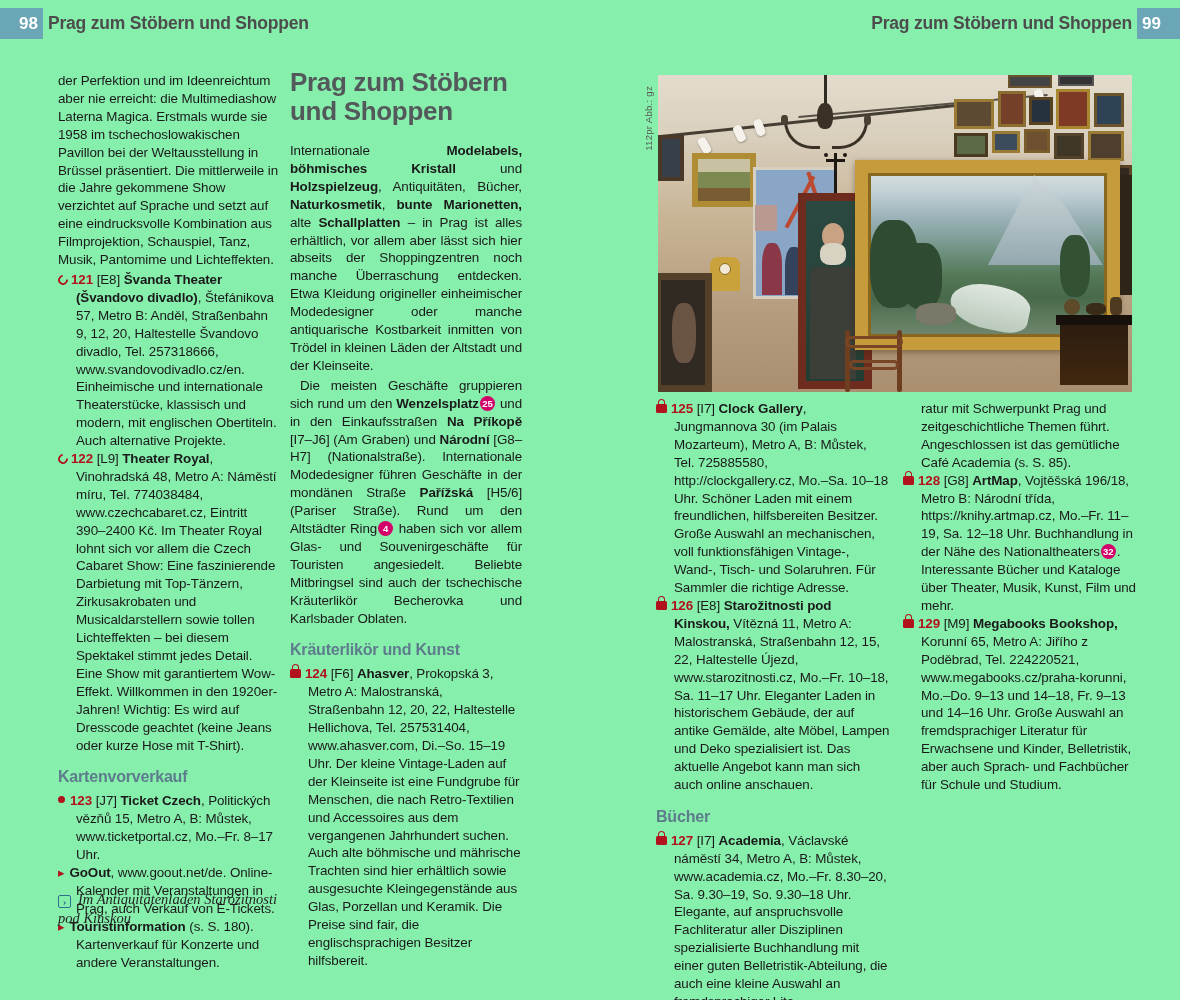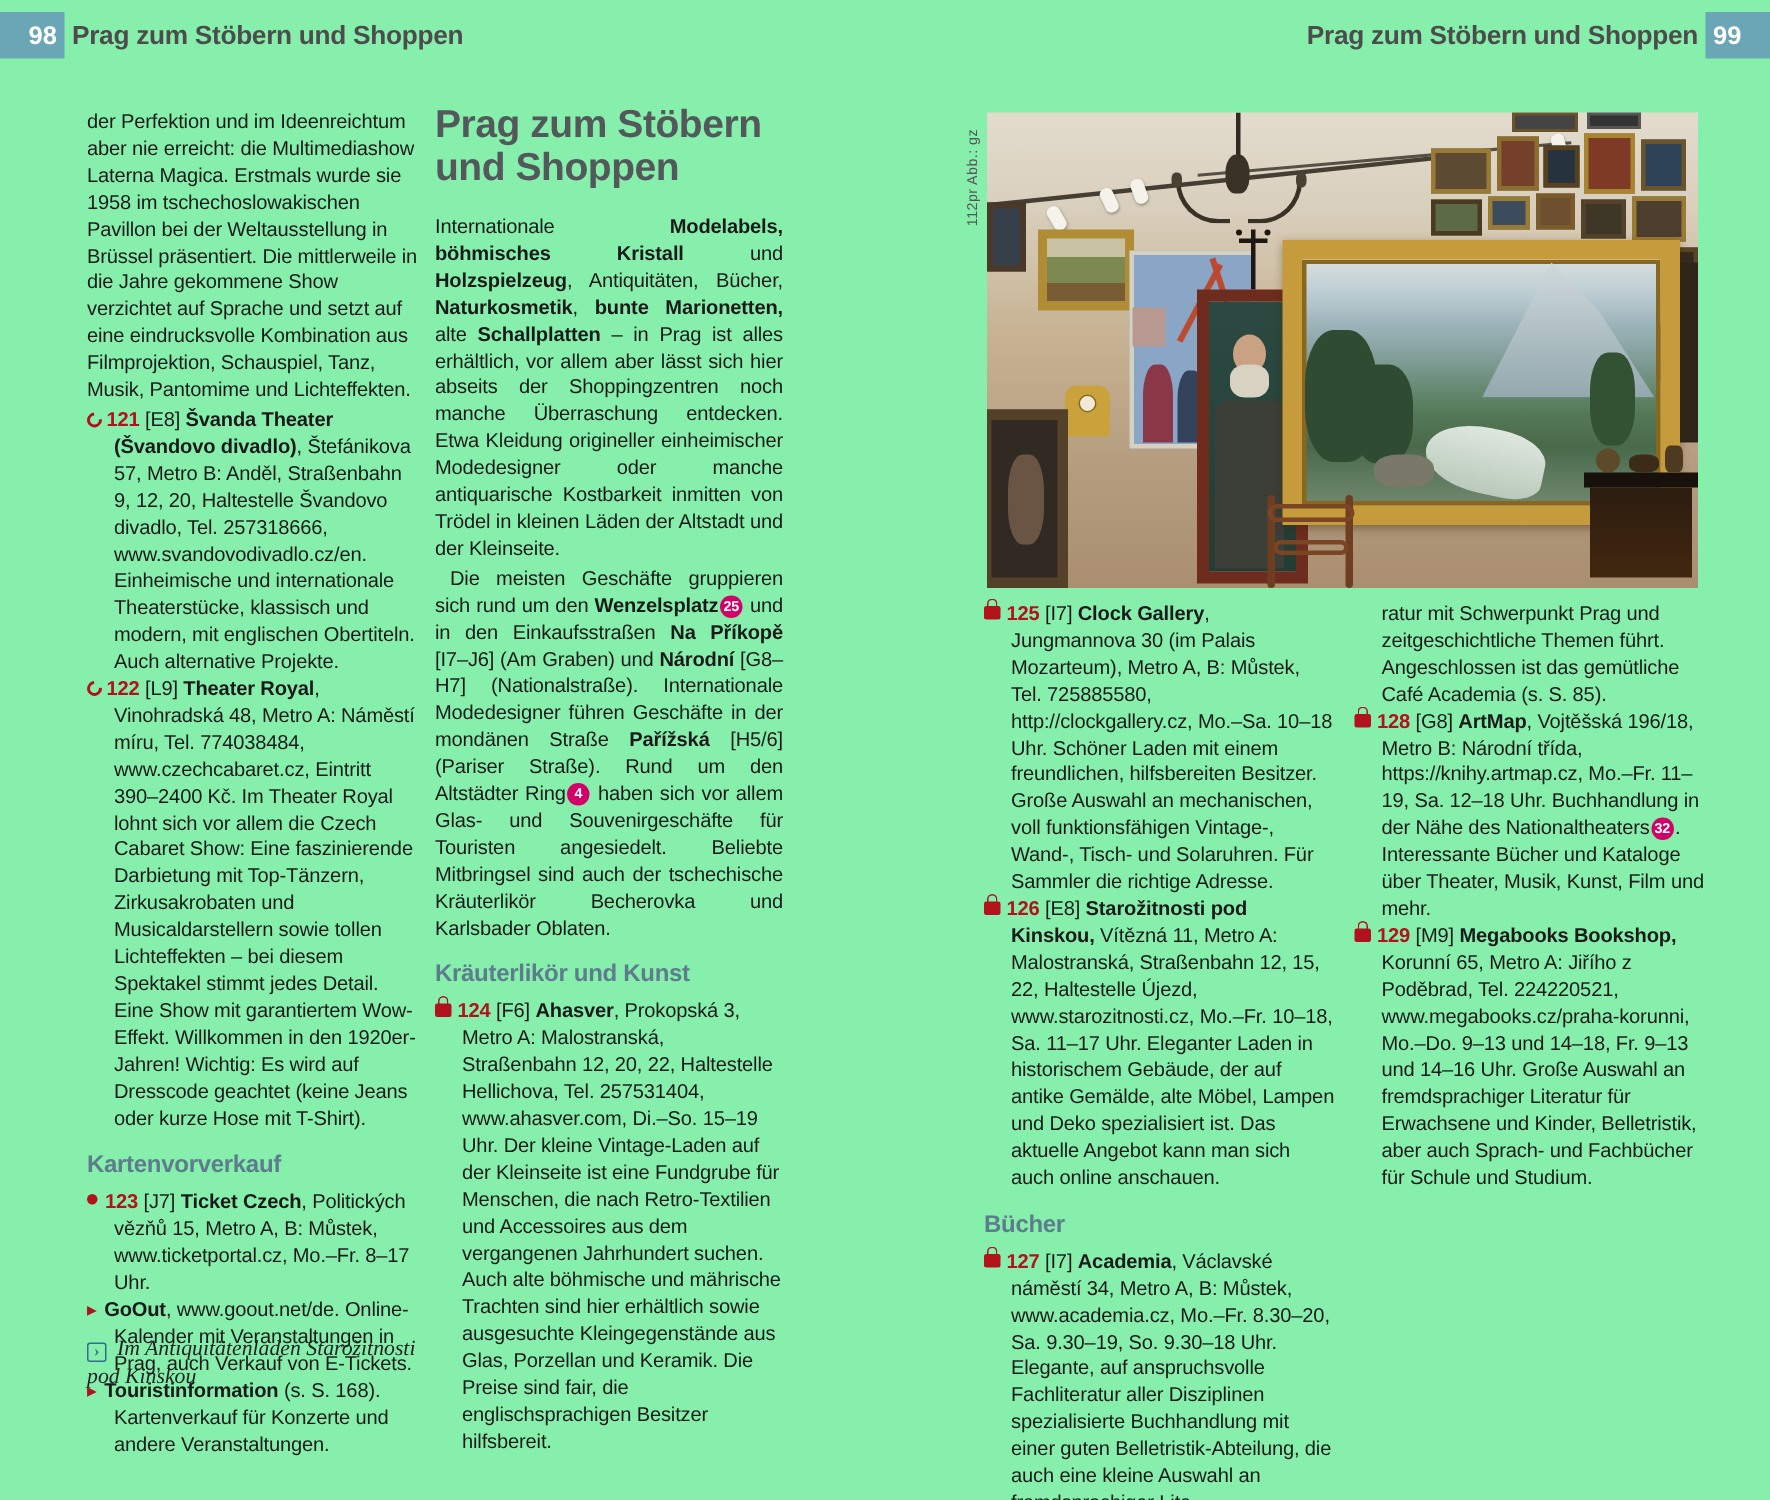--- a/index.html
+++ b/index.html
@@ -78,21 +78,21 @@
   <div class="hdr-title right">Prag zum Stöbern und Shoppen</div>
   <div class="hdr-box right">99</div>
 
   <div class="col" id="col1">
     <p class="para">der Perfektion und im Ideenreichtum aber nie erreicht: die Multimediashow Laterna Magica. Erstmals wurde sie 1958 im tschechoslowakischen Pavillon bei der Weltausstellung in Brüssel präsentiert. Die mittlerweile in die Jahre gekommene Show verzichtet auf Sprache und setzt auf eine eindrucksvolle Kombination aus Filmprojektion, Schauspiel, Tanz, Musik, Pantomime und Lichteffekten.</p>
     <p class="hang"><span class="ic ic-event"></span><span class="s-num">121</span><span> [E8] </span><span class="s-b">Švanda Theater (Švandovo divadlo)</span><span>, Štefánikova 57, Metro B: Anděl, Straßenbahn 9, 12, 20, Haltestelle Švandovo divadlo, Tel. 257318666, www.svandovodivadlo.cz/en. Einheimische und internationale Theaterstücke, klassisch und modern, mit englischen Obertiteln. Auch alternative Projekte.</span></p>
     <p class="hang"><span class="ic ic-event"></span><span class="s-num">122</span><span> [L9] </span><span class="s-b">Theater Royal</span><span>, Vinohradská 48, Metro A: Náměstí míru, Tel. 774038484, www.czechcabaret.cz, Eintritt 390–2400 Kč. Im Theater Royal lohnt sich vor allem die Czech Cabaret Show: Eine faszinierende Darbietung mit Top-Tänzern, Zirkusakrobaten und Musicaldarstellern sowie tollen Lichteffekten – bei diesem Spektakel stimmt jedes Detail. Eine Show mit garantiertem Wow-Effekt. Willkommen in den 1920er-Jahren! Wichtig: Es wird auf Dresscode geachtet (keine Jeans oder kurze Hose mit T-Shirt).</span></p>
     <div class="sec-head">Kartenvorverkauf</div>
     <p class="hang"><span class="ic ic-dot"></span><span class="s-num">123</span><span> [J7] </span><span class="s-b">Ticket Czech</span><span>, Politických vězňů 15, Metro A, B: Můstek, www.ticketportal.cz, Mo.–Fr. 8–17 Uhr.</span></p>
     <p class="hang"><span class="ic ic-chev">▸</span><span class="s-b">GoOut</span><span>, www.goout.net/de. Online-Kalender mit Veranstaltungen in Prag, auch Verkauf von E-Tickets.</span></p>
-    <p class="hang"><span class="ic ic-chev">▸</span><span class="s-b">Touristinformation</span><span> (s. S. 168). Kartenverkauf für Konzerte und andere Veranstaltungen.</span></p>
+    <p class="hang"><span class="ic ic-chev">▸</span><span class="s-b">Touristinformation</span><span> (s. S. 180). Kartenverkauf für Konzerte und andere Veranstaltungen.</span></p>
   </div>
 
   <div class="caption">
     <span class="ic ic-photo-ref">›</span><span>Im Antiquitätenladen Starožitnosti pod Kinskou</span>
   </div>
 
   <div class="col" id="col2">
     <h1 class="big-title">Prag zum Stöbern und Shoppen</h1>
     <p class="para just"><span>Internationale </span><span class="s-b">Modelabels,</span><span> </span><span class="s-b">böhmisches Kristall</span><span> und </span><span class="s-b">Holzspielzeug</span><span>, Antiquitäten, Bücher, </span><span class="s-b">Naturkosmetik</span><span>, </span><span class="s-b">bunte Marionetten,</span><span> alte </span><span class="s-b">Schallplatten</span><span> – in Prag ist alles erhältlich, vor allem aber lässt sich hier abseits der Shoppingzentren noch manche Überraschung entdecken. Etwa Kleidung origineller einheimischer Modedesigner oder manche antiquarische Kostbarkeit inmitten von Trödel in kleinen Läden der Altstadt und der Kleinseite.</span></p>
     <p class="para just indent"><span>Die meisten Geschäfte gruppieren sich rund um den </span><span class="s-b">Wenzelsplatz</span><span class="s-badge">25</span><span> und in den Einkaufsstraßen </span><span class="s-b">Na Příkopě</span><span> [I7–J6] (Am Graben) und </span><span class="s-b">Národní</span><span> [G8–H7] (Nationalstraße). Internationale Modedesigner führen Geschäfte in der mondänen Straße </span><span class="s-b">Pařížská</span><span> [H5/6] (Pariser Straße). Rund um den Altstädter Ring</span><span class="s-badge">4</span><span> haben sich vor allem Glas- und Souvenirgeschäfte für Touristen angesiedelt. Beliebte Mitbringsel sind auch der tschechische Kräuterlikör Becherovka und Karlsbader Oblaten.</span></p>

